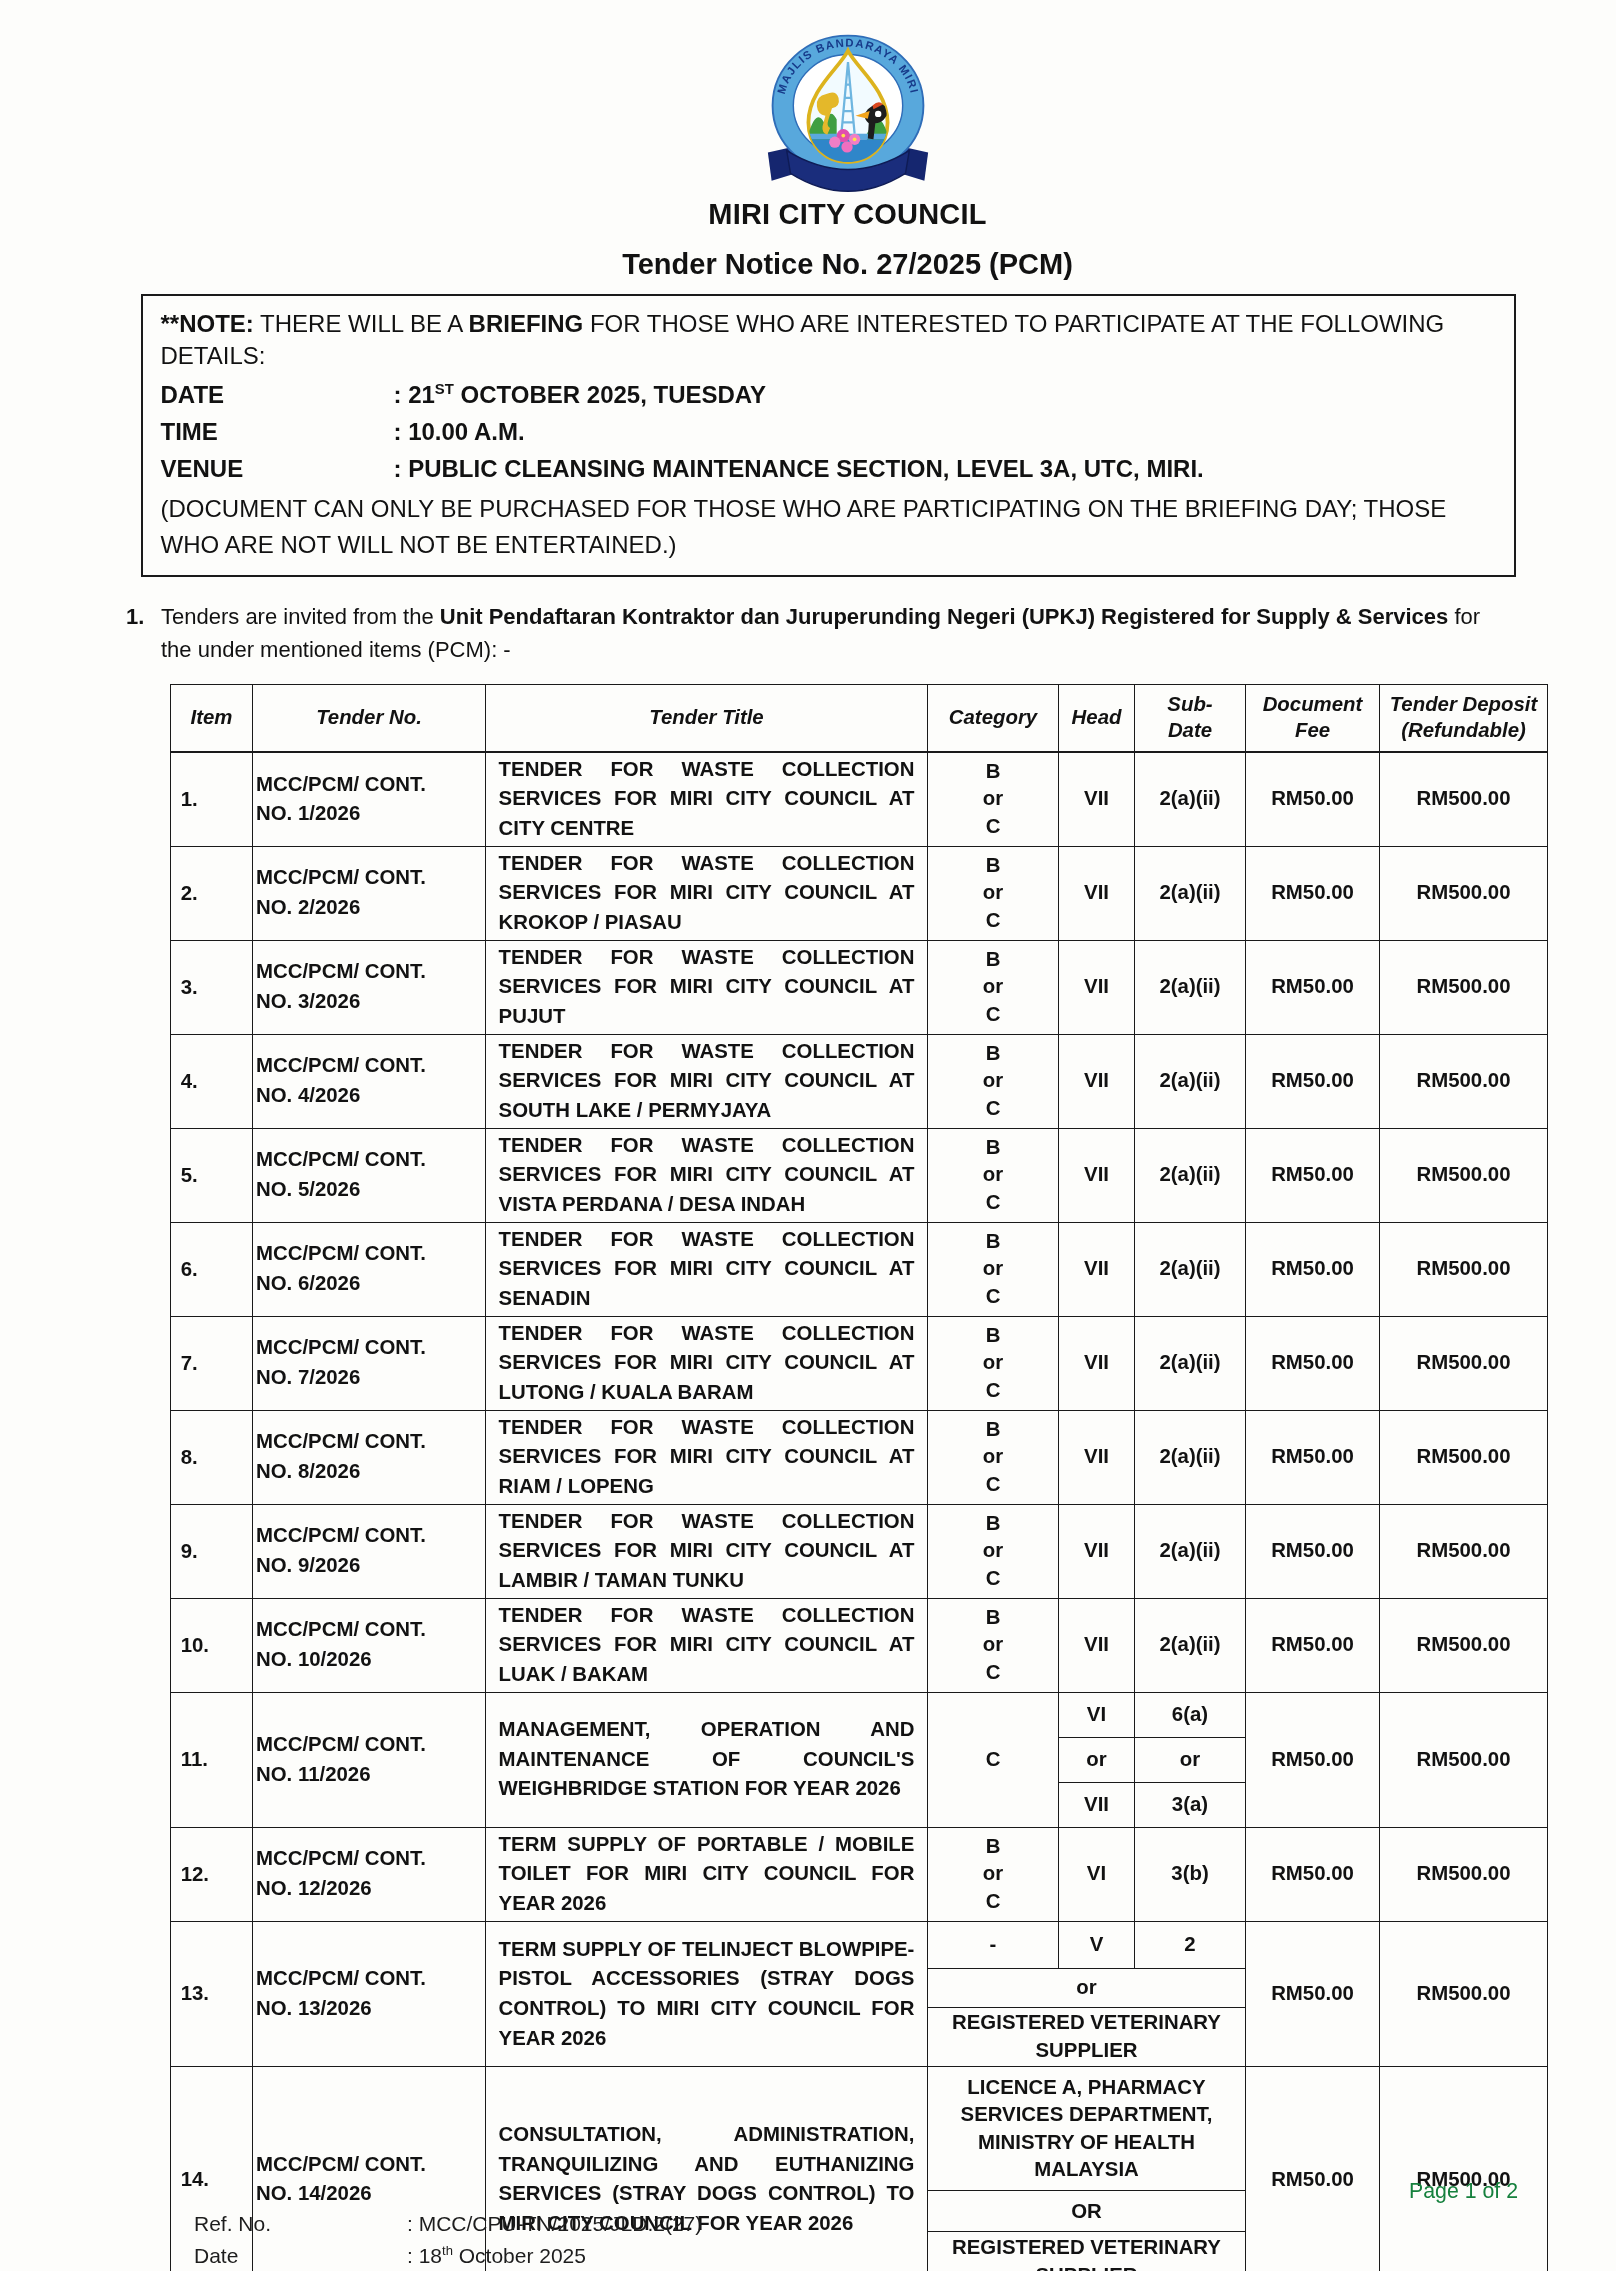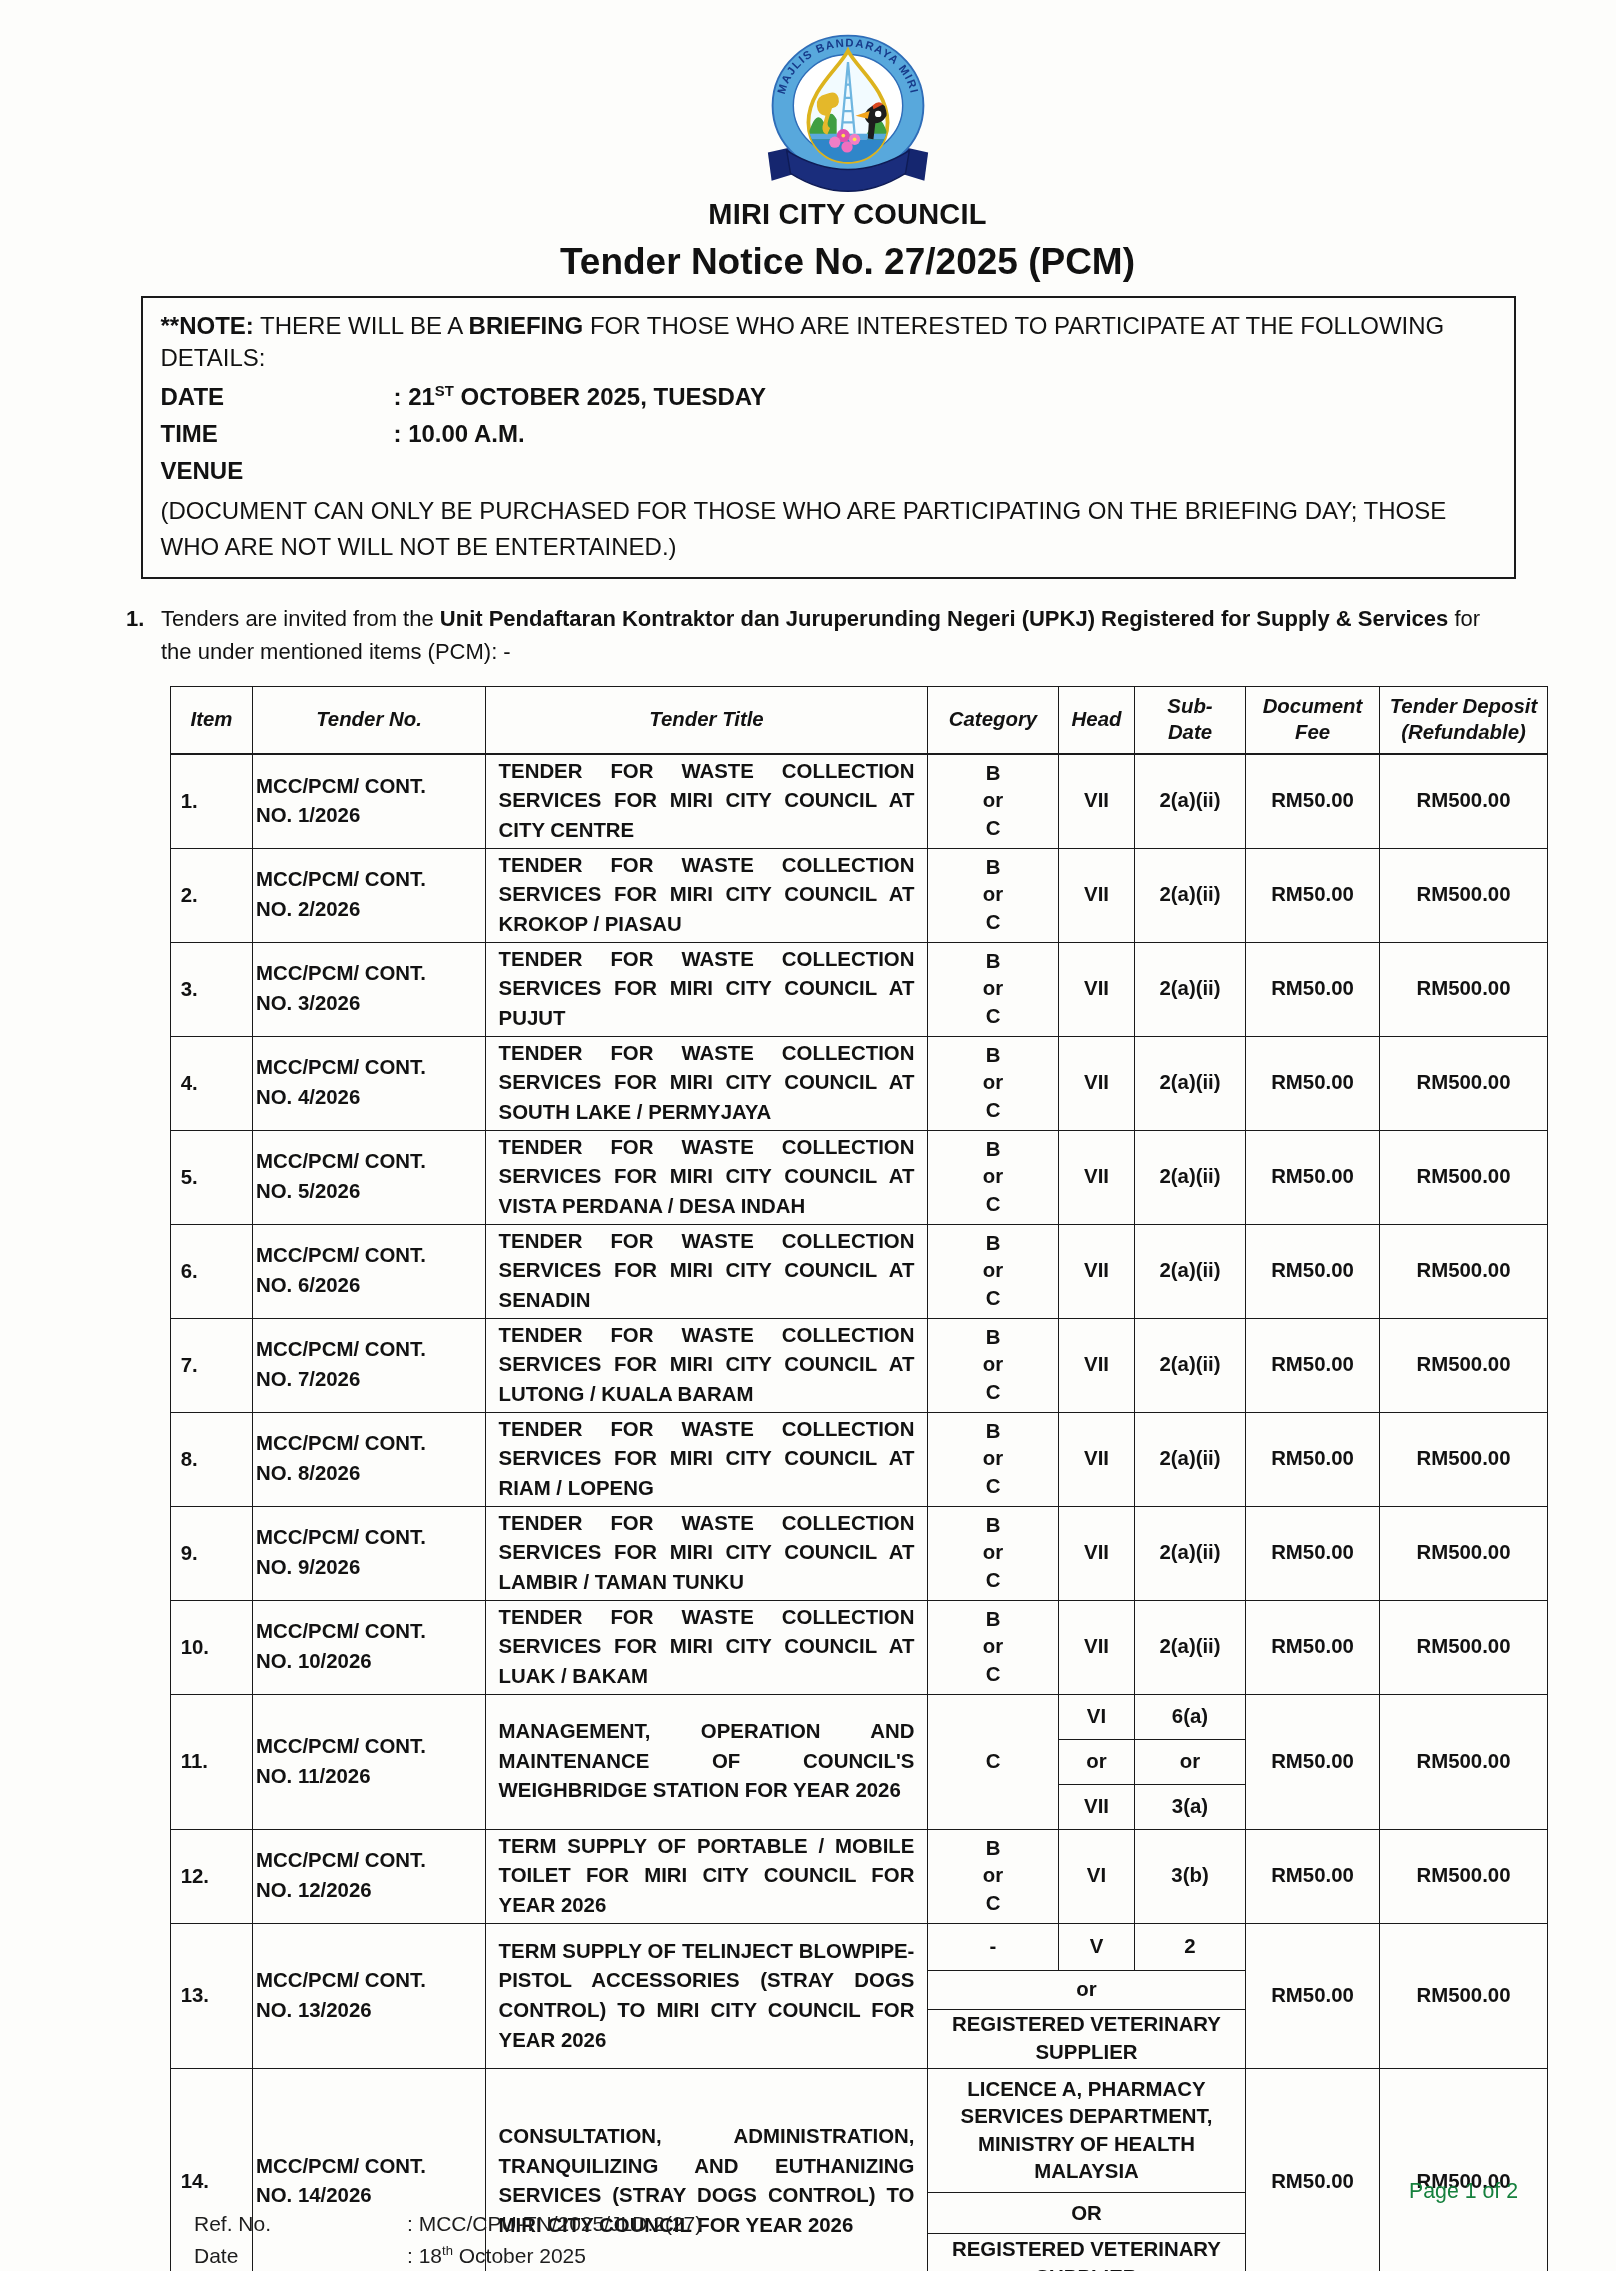--- a/index.html
+++ b/index.html
@@ -8,21 +8,21 @@
     background:#fdfdfb; color:#121212; overflow:hidden;
     font-family:"Liberation Sans", sans-serif;
   }
   .b { font-weight:bold; }
   sup.sp { font-size:0.62em; vertical-align:super; line-height:0; }
 
   
   .doc-header { margin-left:78px; text-align:center; padding-top:29px; }
   .logo { display:block; margin:0 auto; width:198px; height:167px; }
   .org-name   { font-size:29px; font-weight:bold; letter-spacing:0.2px; margin-top:1.9px; }
-  .notice-title { font-size:37px; font-weight:bold; margin-top:10px; }
+  .notice-title { font-size:29px; font-weight:bold; margin-top:17px; }
 
   
   .note-box {
     margin:13.6px 101px 0 141px; border:2.9px solid #1a1a1a;
     padding:11.6px 17.5px 11.6px 17.5px; font-size:24px; line-height:1.35;
   }
   .note-line { margin-bottom:5.8px; }
   .note-row { display:flex; font-weight:bold; margin:4.9px 0; }
   .note-label { width:233px; flex:0 0 auto; }
   .note-value { flex:1; }
@@ -119,20 +119,21 @@
     <div class="note-row">
       <span class="note-label">DATE</span>
       <span class="note-value"><span>: 21</span><sup class="sp">ST</sup><span> OCTOBER 2025, TUESDAY</span></span>
     </div>
     <div class="note-row">
       <span class="note-label">TIME</span>
       <span class="note-value">: 10.00 A.M.</span>
     </div>
     <div class="note-row">
       <span class="note-label">VENUE</span>
+      <span class="note-value">: PUBLIC CLEANSING MAINTENANCE SECTION, LEVEL 3A, UTC, MIRI.</span>
     </div>
     <div class="note-paren">(DOCUMENT CAN ONLY BE PURCHASED FOR THOSE WHO ARE PARTICIPATING ON THE BRIEFING DAY; THOSE WHO ARE NOT WILL NOT BE ENTERTAINED.)</div>
   </div>
 
   <div class="intro">
     <div class="intro-num">1.</div>
     <div class="intro-text">
       <span>Tenders are invited from the </span><span class="b">Unit Pendaftaran Kontraktor dan Juruperunding Negeri (UPKJ) Registered for Supply &amp; Services</span><span> for the under mentioned items (PCM): -</span>
     </div>
   </div>

